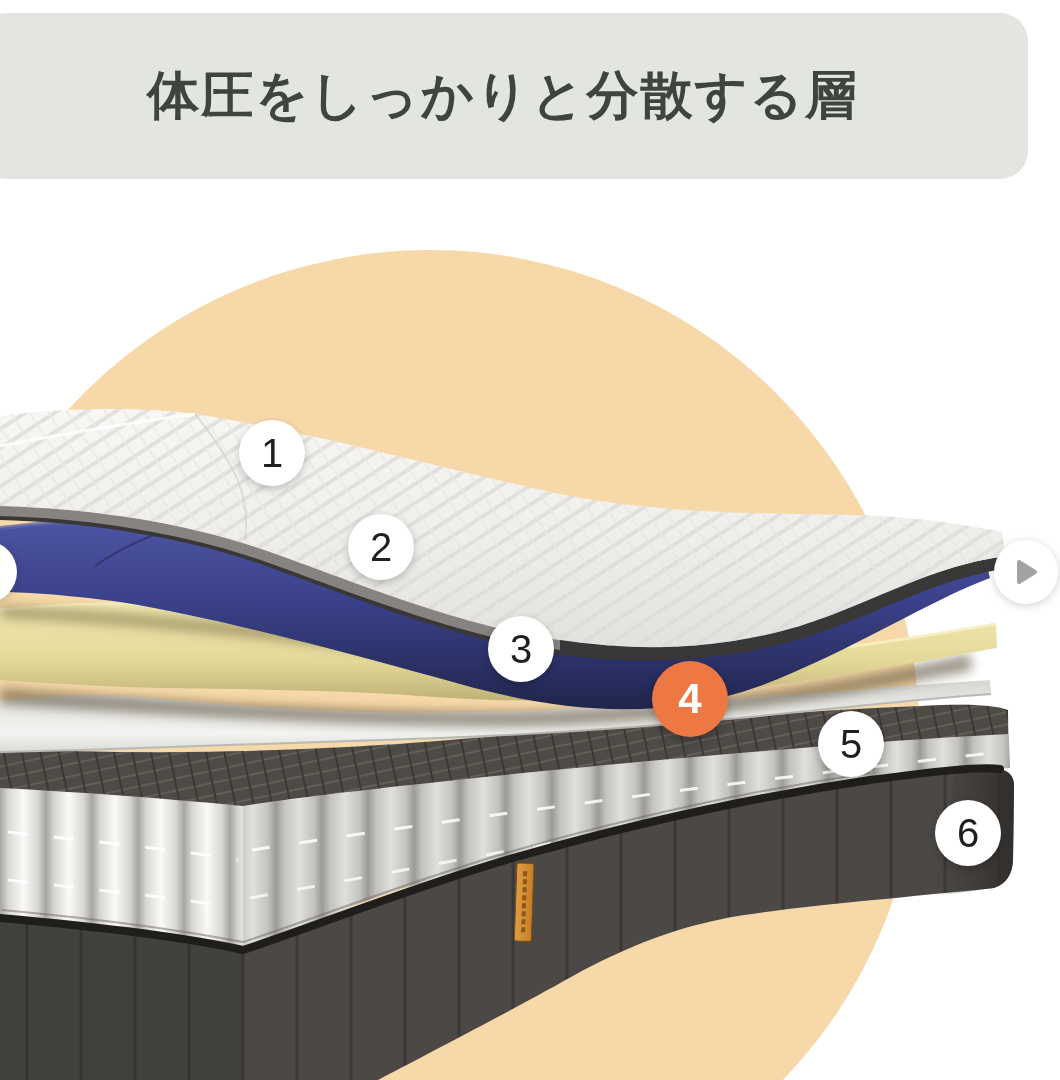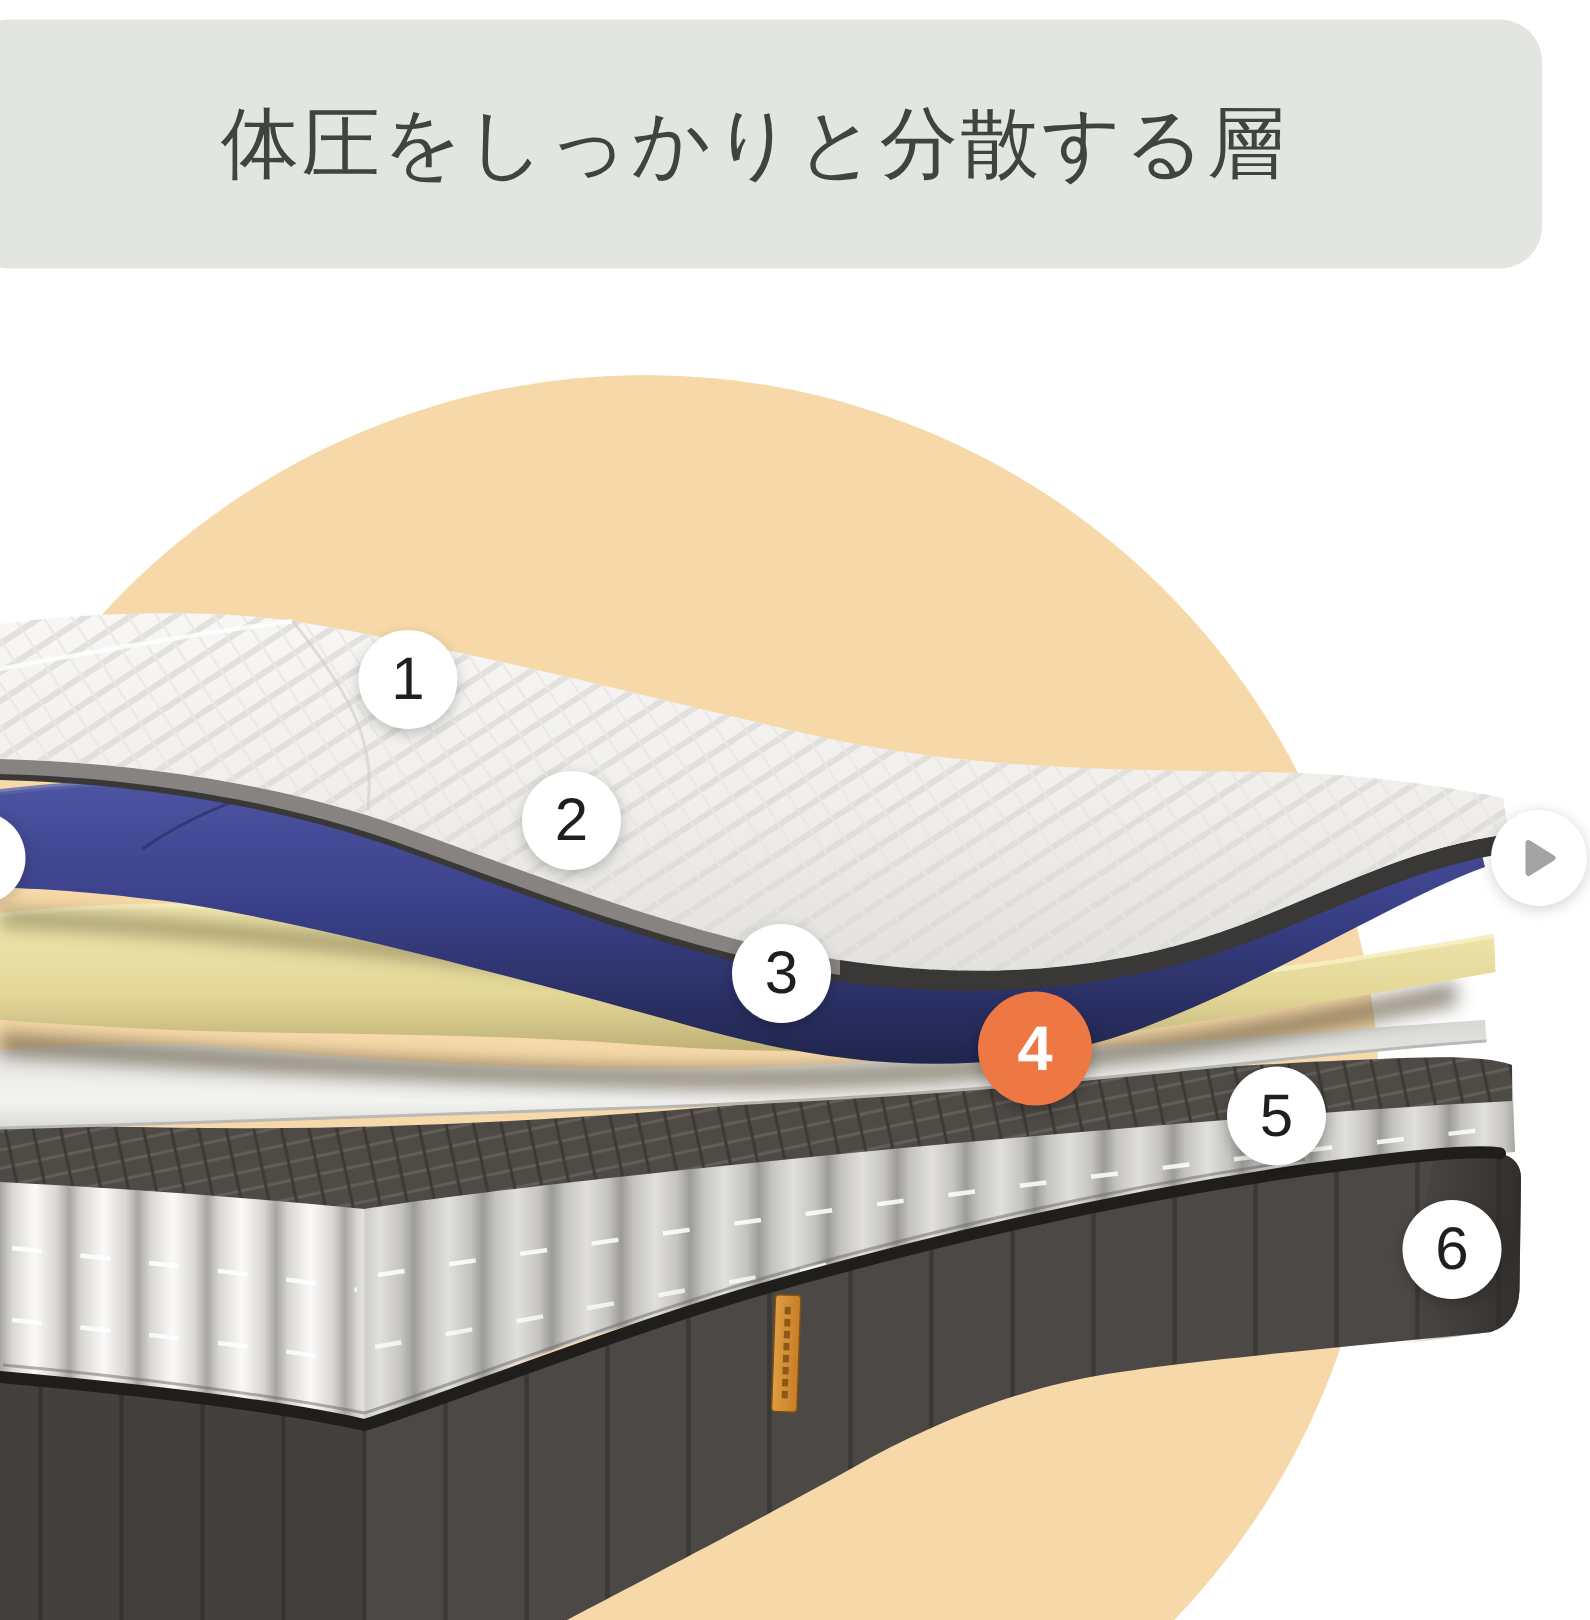--- a/index.html
+++ b/index.html
@@ -7,21 +7,21 @@
     width:1060px;height:1080px;position:relative;overflow:hidden;
     background:#ffffff;
     font-family:"Liberation Sans","DejaVu Sans",sans-serif;
   }
   .banner{
     position:absolute;left:-22px;top:13px;width:1050px;height:166px;
     background:#e3e5e1;border-radius:28px;
     display:flex;align-items:center;justify-content:center;
   }
   .banner h1{
-    margin:0;font-size:52px;font-weight:400;letter-spacing:2px;
+    margin:0;font-size:52px;font-weight:700;letter-spacing:2px;
     color:#3f443d;white-space:nowrap;
   }
   .stage{position:absolute;left:0;top:0;width:1060px;height:1080px;}
   svg.scene{position:absolute;left:0;top:0;}
   .badge{
     position:absolute;width:66px;height:66px;border-radius:50%;
     background:#ffffff;color:#1f1f1f;
     display:flex;align-items:center;justify-content:center;
     font-size:40px;font-weight:500;
     box-shadow:0 3px 9px rgba(0,0,0,0.22);

